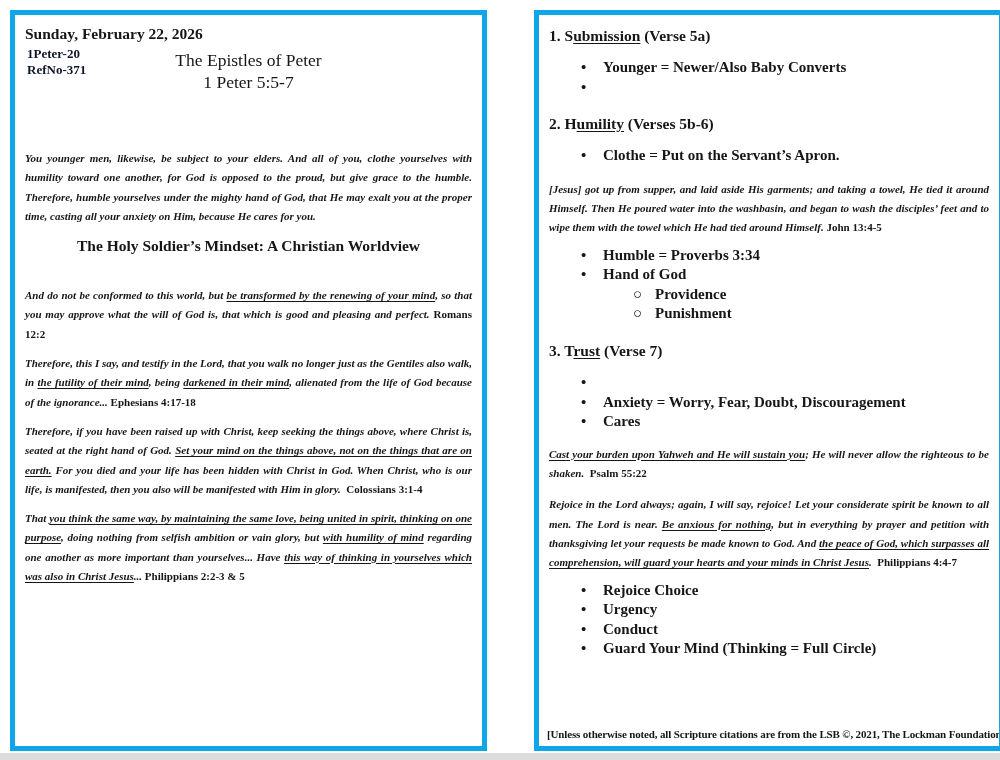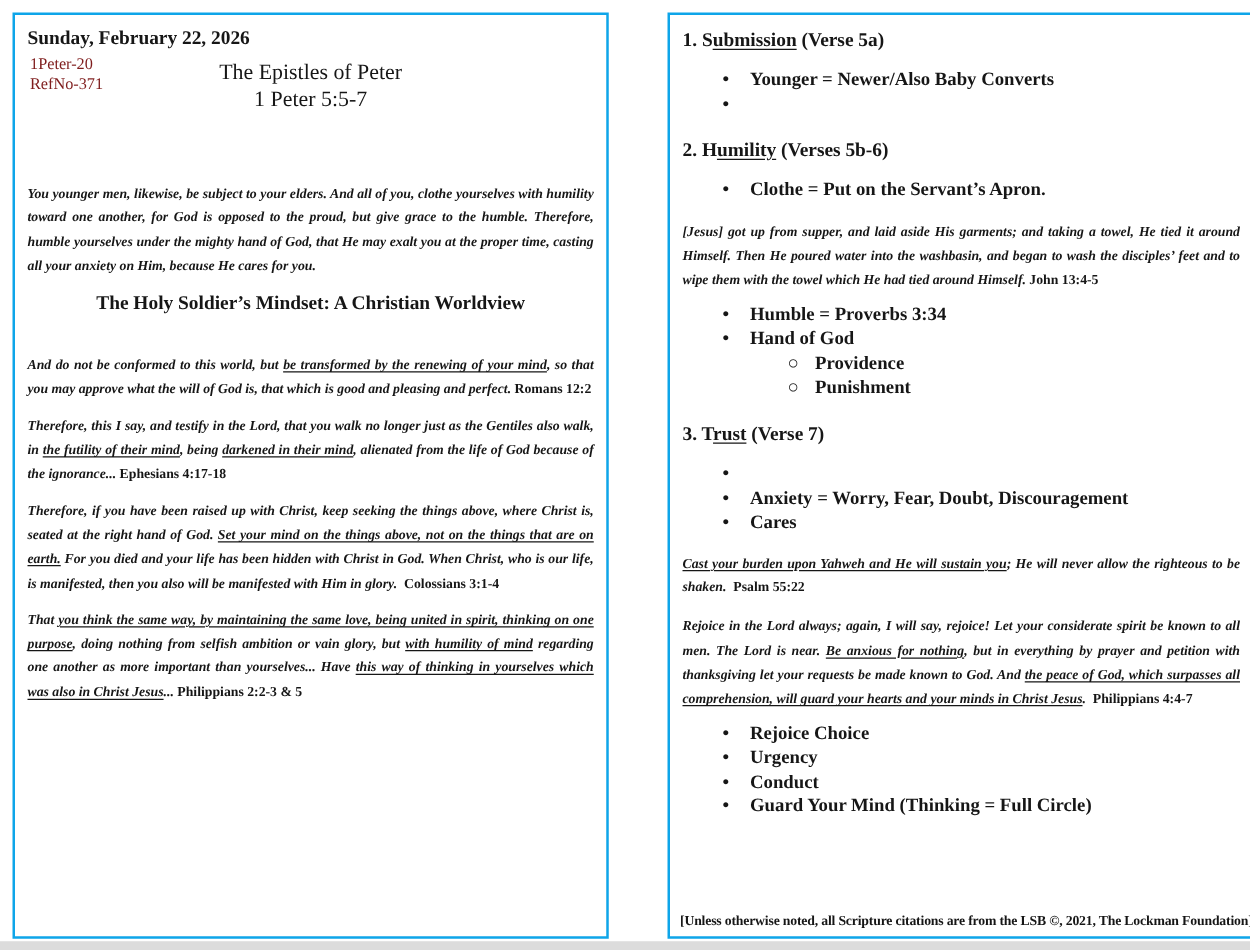--- a/index.html
+++ b/index.html
@@ -4,28 +4,28 @@
 <style>
   html,body { margin:0; padding:0; }
   body {
     width:1000px; height:760px; position:relative; overflow:hidden;
     background:#ffffff; color:#161616;
     font-family:"Liberation Serif","DejaVu Serif",serif;
   }
   .scan-strip { position:absolute; left:0; right:0; bottom:0; height:7px; background:#dcdcdc; }
   .page {
     position:absolute; top:10px; height:741px; box-sizing:border-box;
-    background:#ffffff; border:2px solid #0ea5e9; padding:8px 10px; overflow:hidden;
+    background:#ffffff; border:5px solid #0ea5e9; padding:8px 10px; overflow:hidden;
   }
   #left-page  { left:10px;  width:477px; }
   #right-page { left:534px; width:470px; }
 
   .date { font-weight:700; font-size:15.5px; margin-top:2px; }
   .header-block { position:relative; height:74px; }
-  .refs { position:absolute; left:2px; top:3px; color:#7f1d1d; font-weight:400; font-size:13px; line-height:15.5px; }
+  .refs { position:absolute; left:2px; top:3px; color:#0f172a; font-weight:700; font-size:13px; line-height:15.5px; }
   .titles { text-align:center; font-weight:400; font-size:17.5px; line-height:22px; padding-top:6px; }
 
   .para {
     font-weight:700; font-style:italic; font-size:11px; line-height:19.3px;
     text-align:justify; margin:10px 0 0 0;
   }
   .para .ref { font-style:normal; }
   .u { text-decoration:underline; text-underline-offset:2px; }
 
   .mt-passage { margin-top:32px; }

